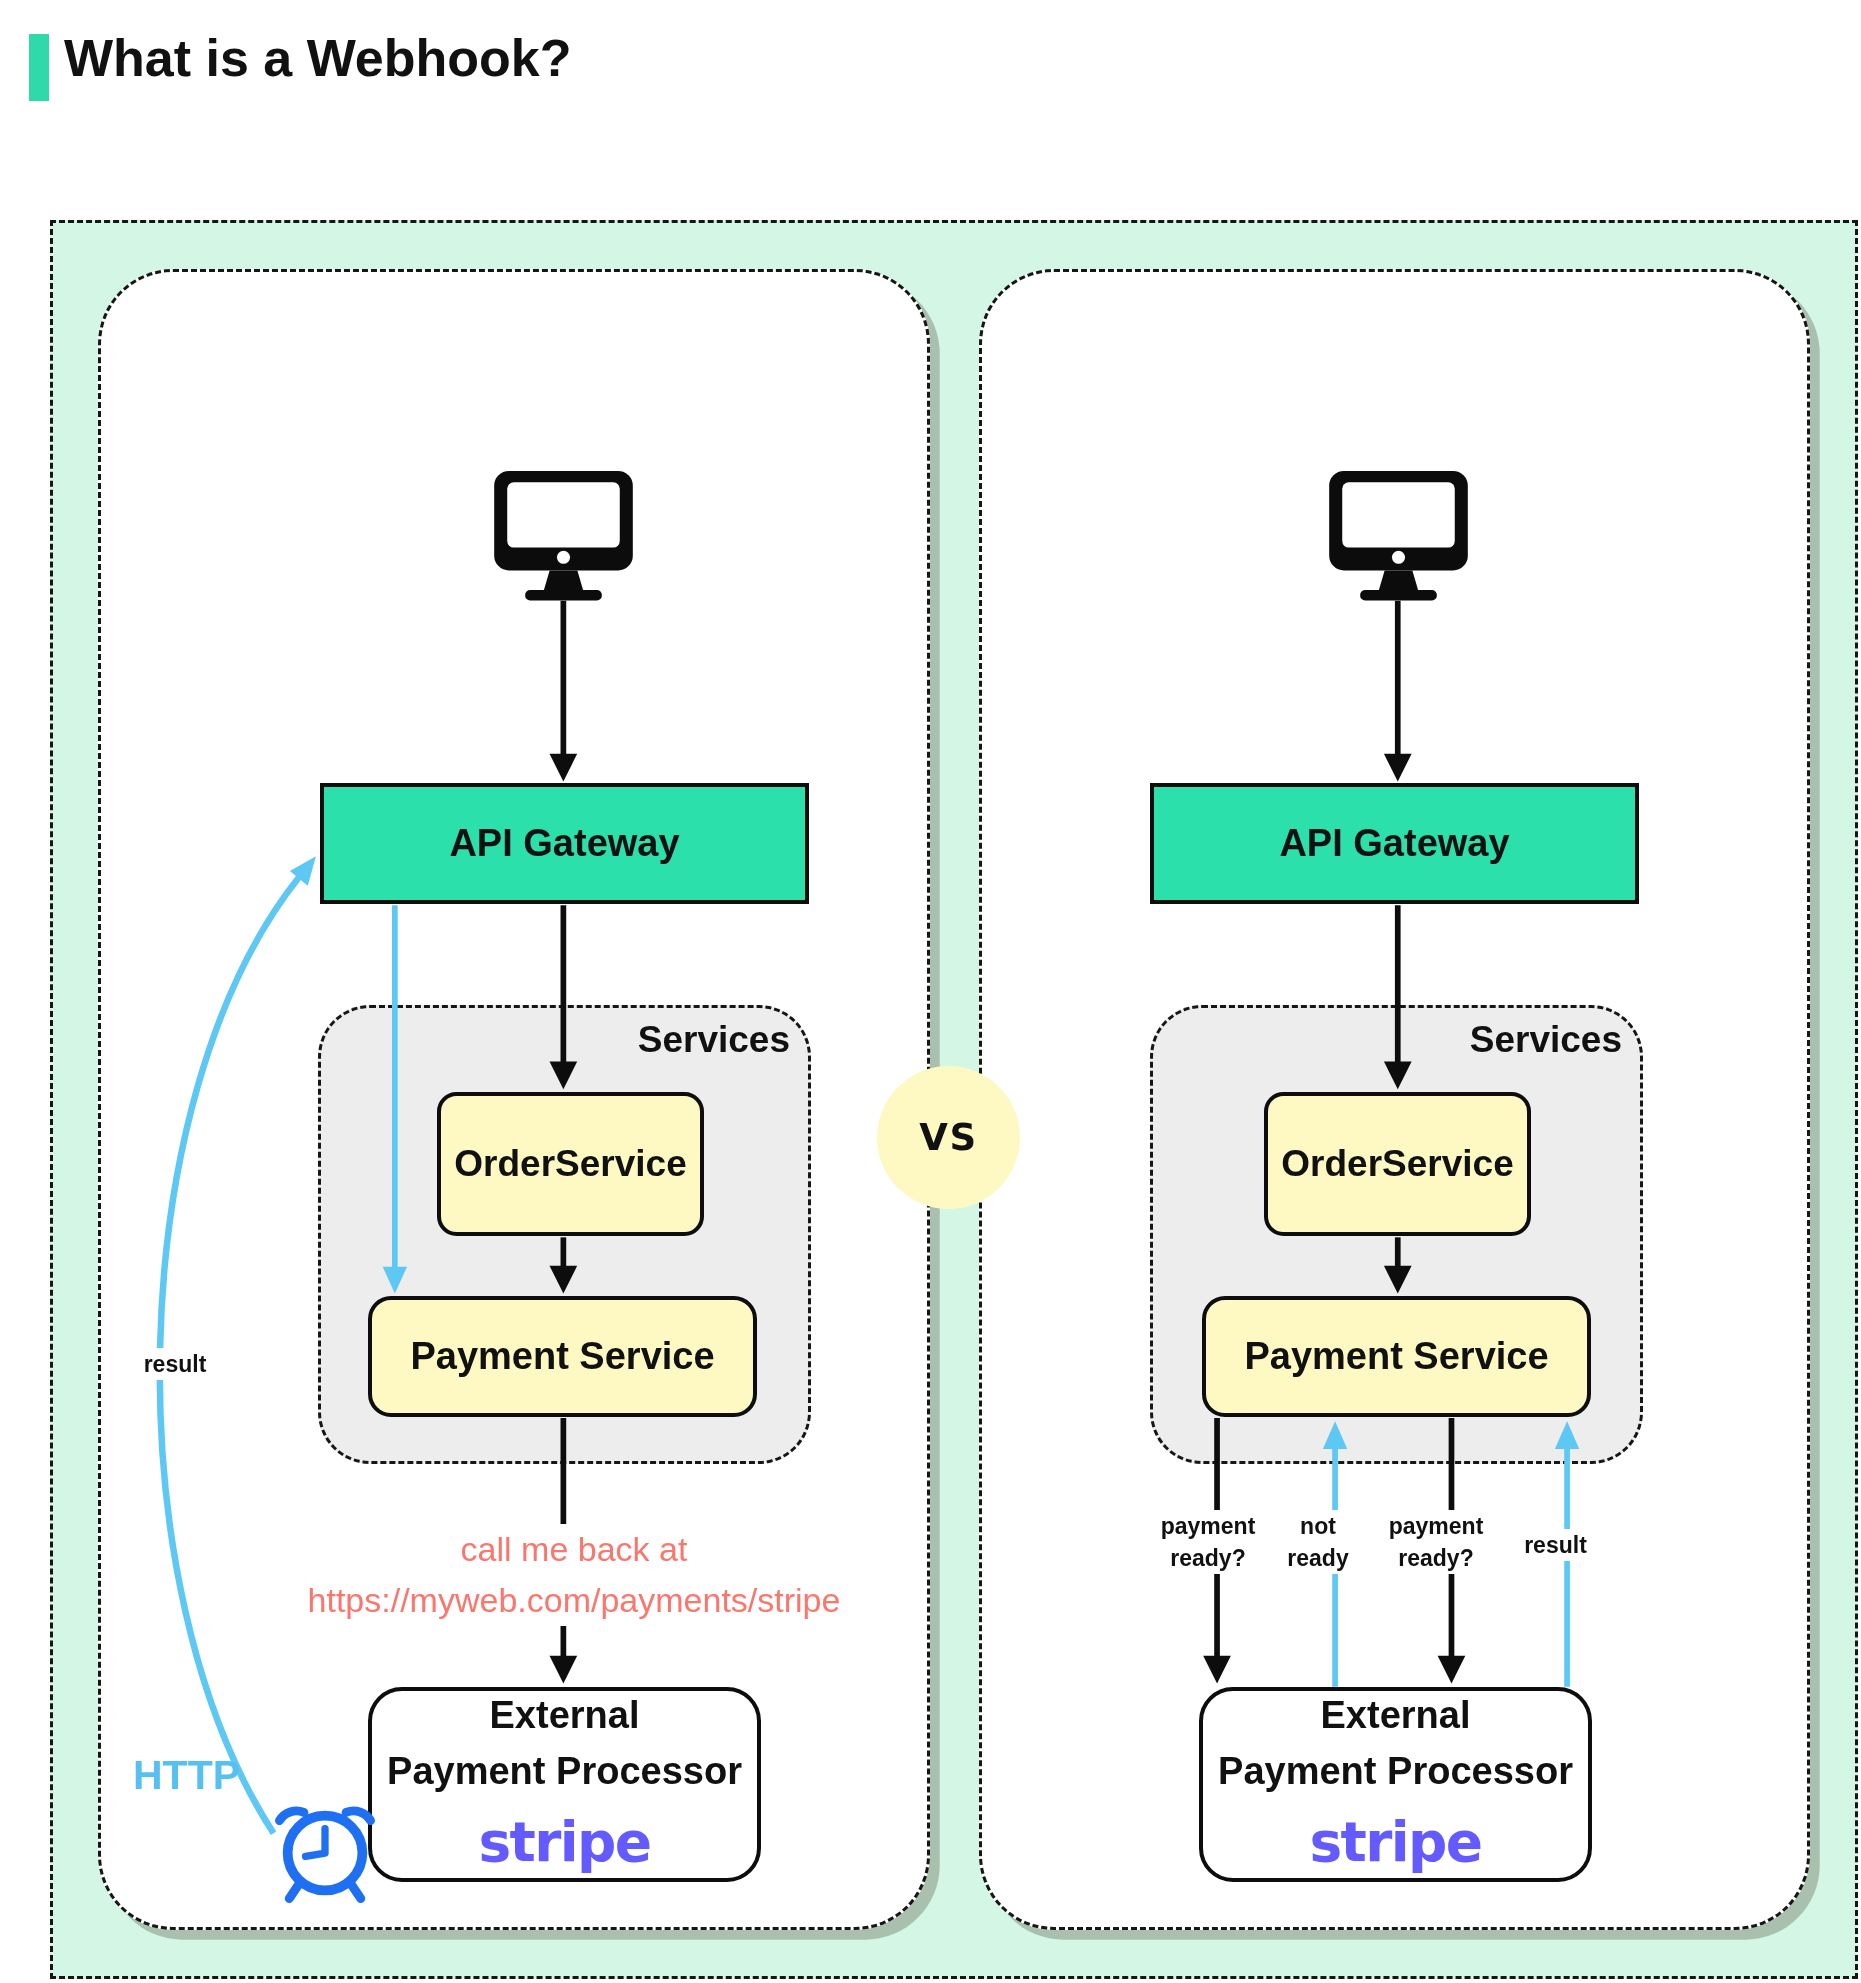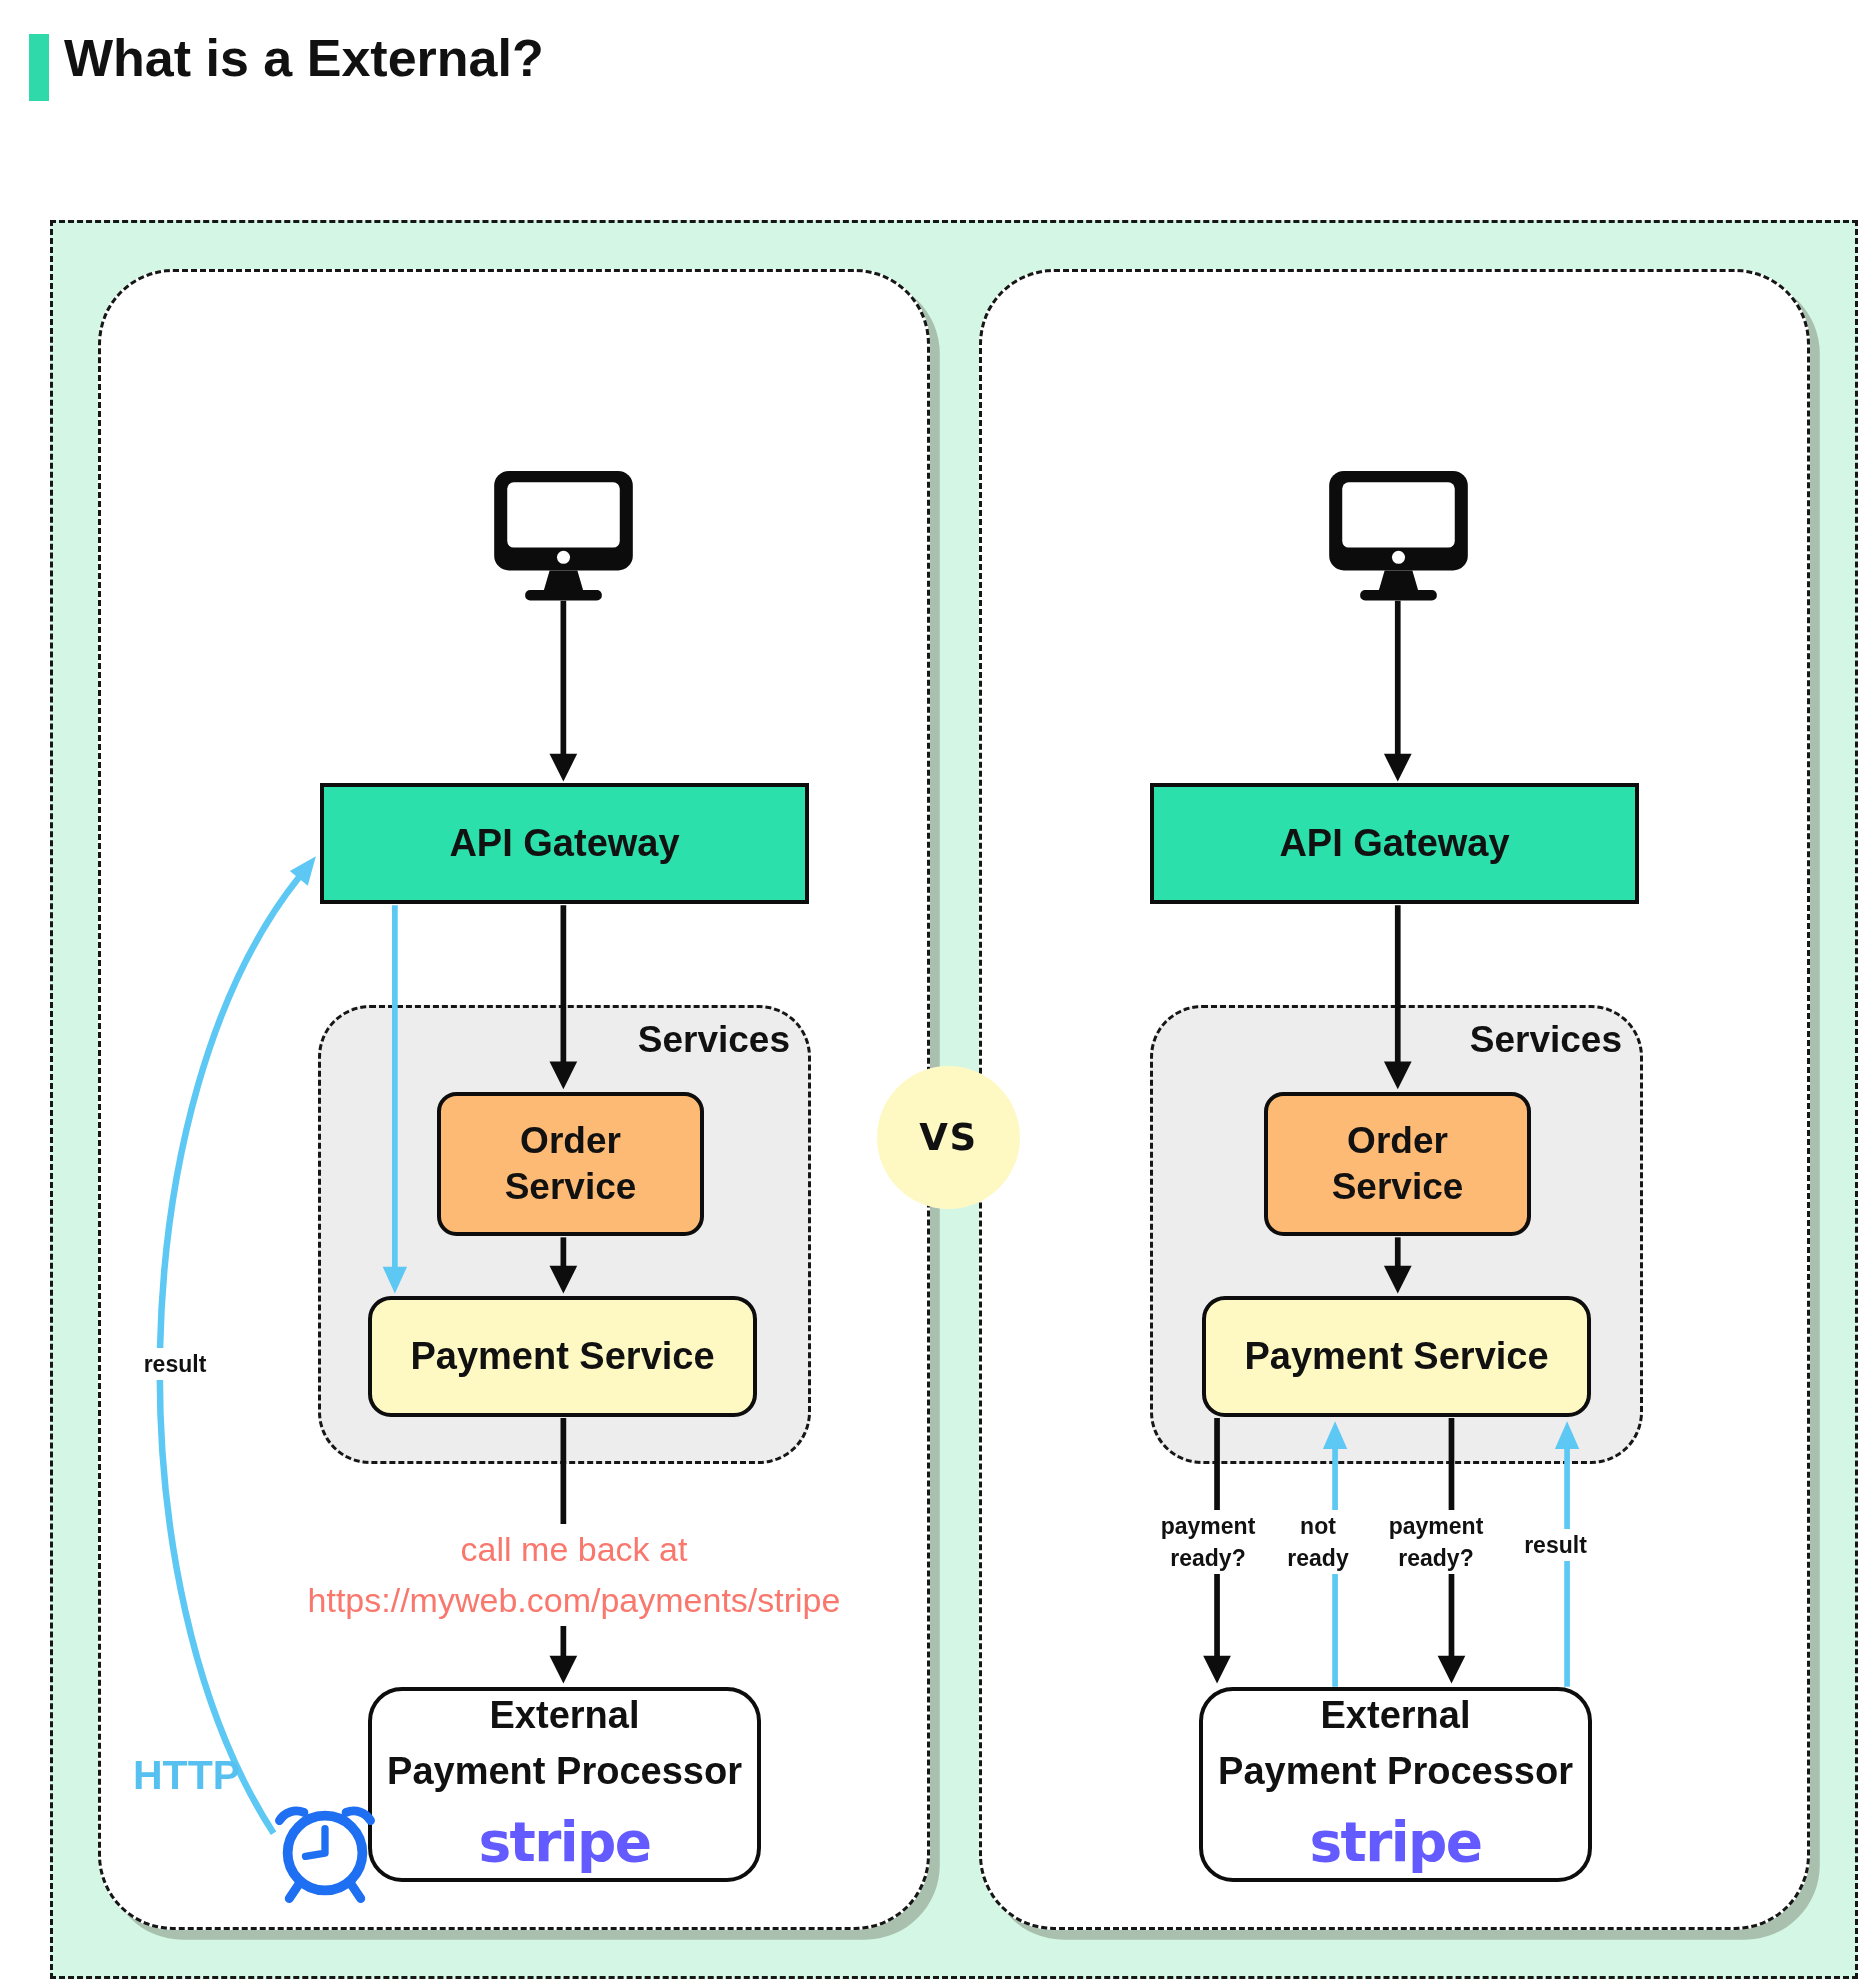--- a/index.html
+++ b/index.html
@@ -28,21 +28,21 @@
     font-family:"DejaVu Sans", sans-serif;font-stretch:condensed;
     transform:skewX(-4deg);
   }
   
   .node{
     box-sizing:border-box;border:4.1px solid #0d0d0d;display:flex;align-items:center;justify-content:center;
     text-align:center;font-weight:700;z-index:3;
   }
   .gateway{background:#2ce0ab;font-size:38px;}
   .payment{background:#fef9c3;border-radius:23px;font-size:38px;}
-  .order{background:#fdba74;border-radius:19.5px;font-size:37px;line-height:1.25;flex-direction:column;}
+  .order{background:#fef9c3;border-radius:19.5px;font-size:37px;line-height:1.25;flex-direction:row;}
   .external{background:#ffffff;border-radius:34px;font-size:38px;line-height:1.3;flex-direction:column;gap:7px;}
   .services{
     background:#ededed;border:3.3px dashed #161616;border-radius:52px;box-sizing:border-box;z-index:2;
   }
   .services-label{font-size:37px;font-weight:700;z-index:3;}
   .stripe-logo{
     color:#635bff;font-size:55px;font-weight:800;letter-spacing:-1.6px;
     font-family:"DejaVu Sans", sans-serif;margin-top:3.3px;
   }
   
@@ -56,21 +56,21 @@
   }
   svg.overlay{position:absolute;left:0;top:0;z-index:5;pointer-events:none;}
   .icon-wrap{z-index:4;}
 </style>
 </head>
 <body>
 
 <div class="canvas">
 
   <div class="abs accent-bar"></div>
-  <div class="abs page-title">What is a External?</div>
+  <div class="abs page-title">What is a Webhook?</div>
 
 
   <div class="abs outer"></div>
 
   <div class="abs panel" style="left:98px;top:269px;width:832px;height:1661px;"></div>
   <div class="abs panel-title" style="left:277px;top:291px;width:472px;">WEBHOOK</div>
 
   <div class="abs icon-wrap" style="left:486px;top:466px;">
     <svg width="155" height="137" viewBox="0 0 190 168">
       <rect x="10" y="6" width="170" height="122" rx="18" fill="#0c0c0c"></rect>

